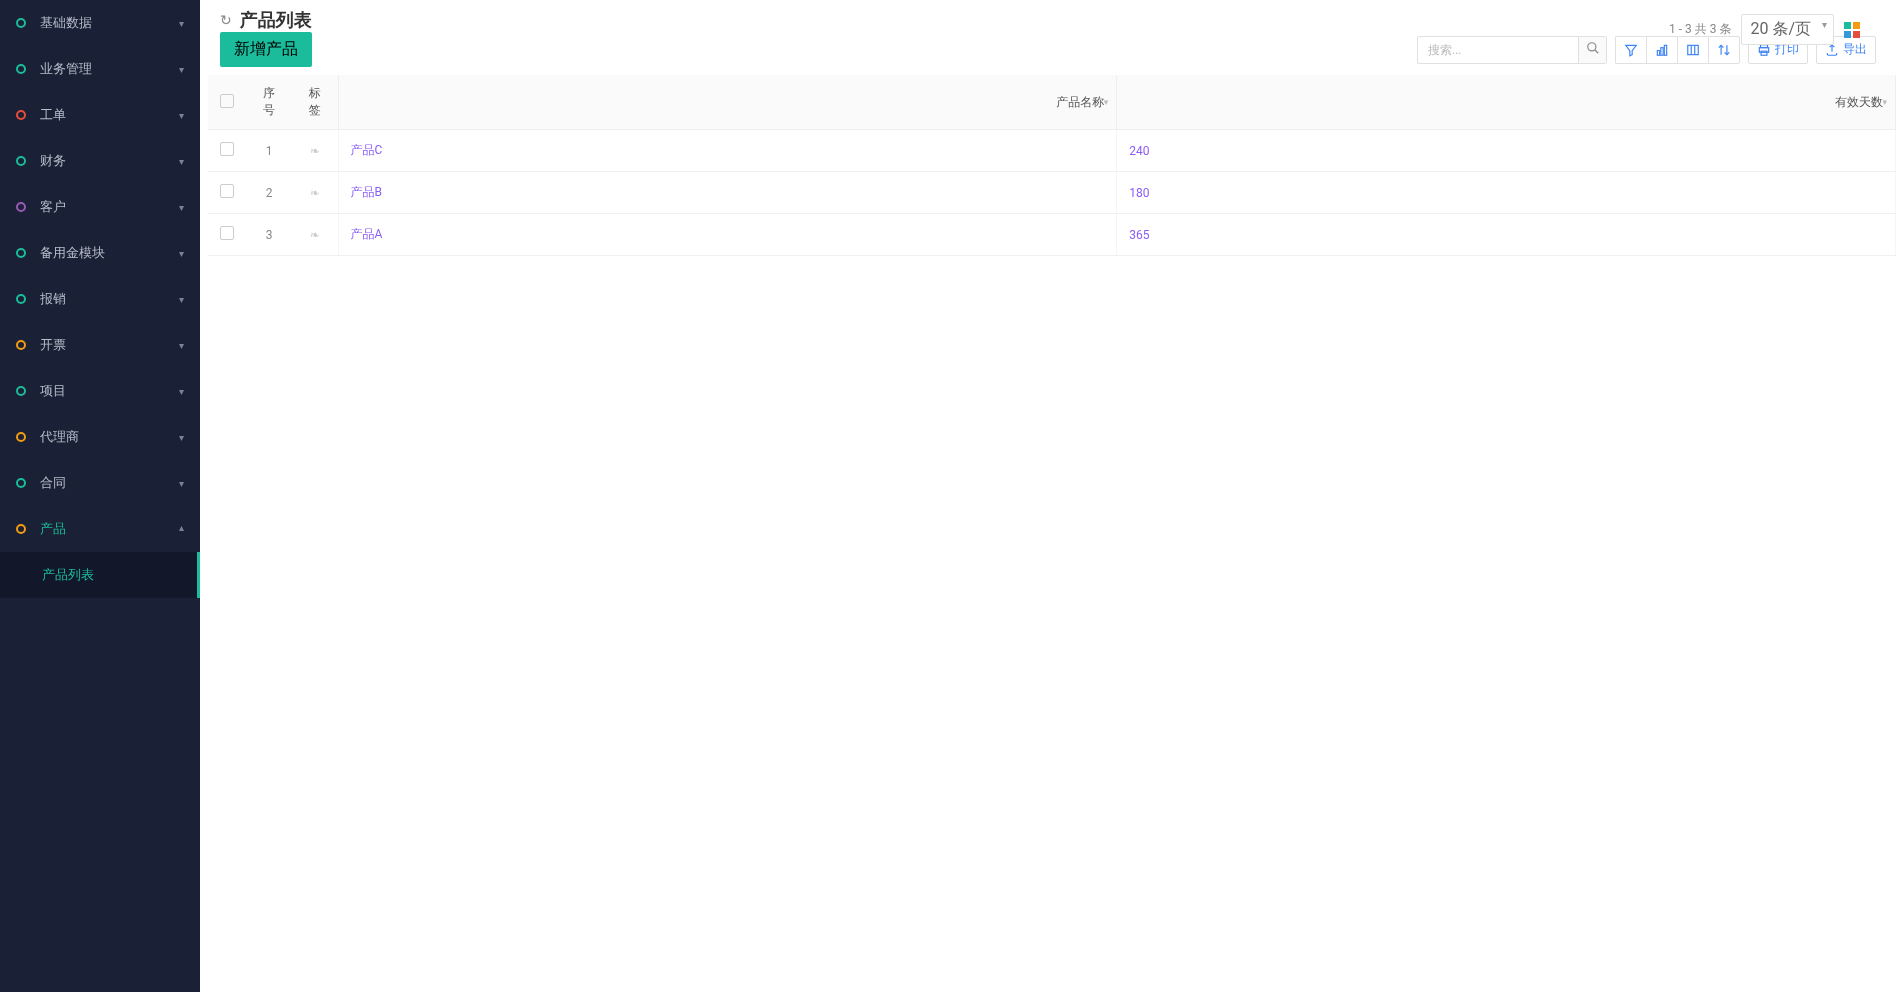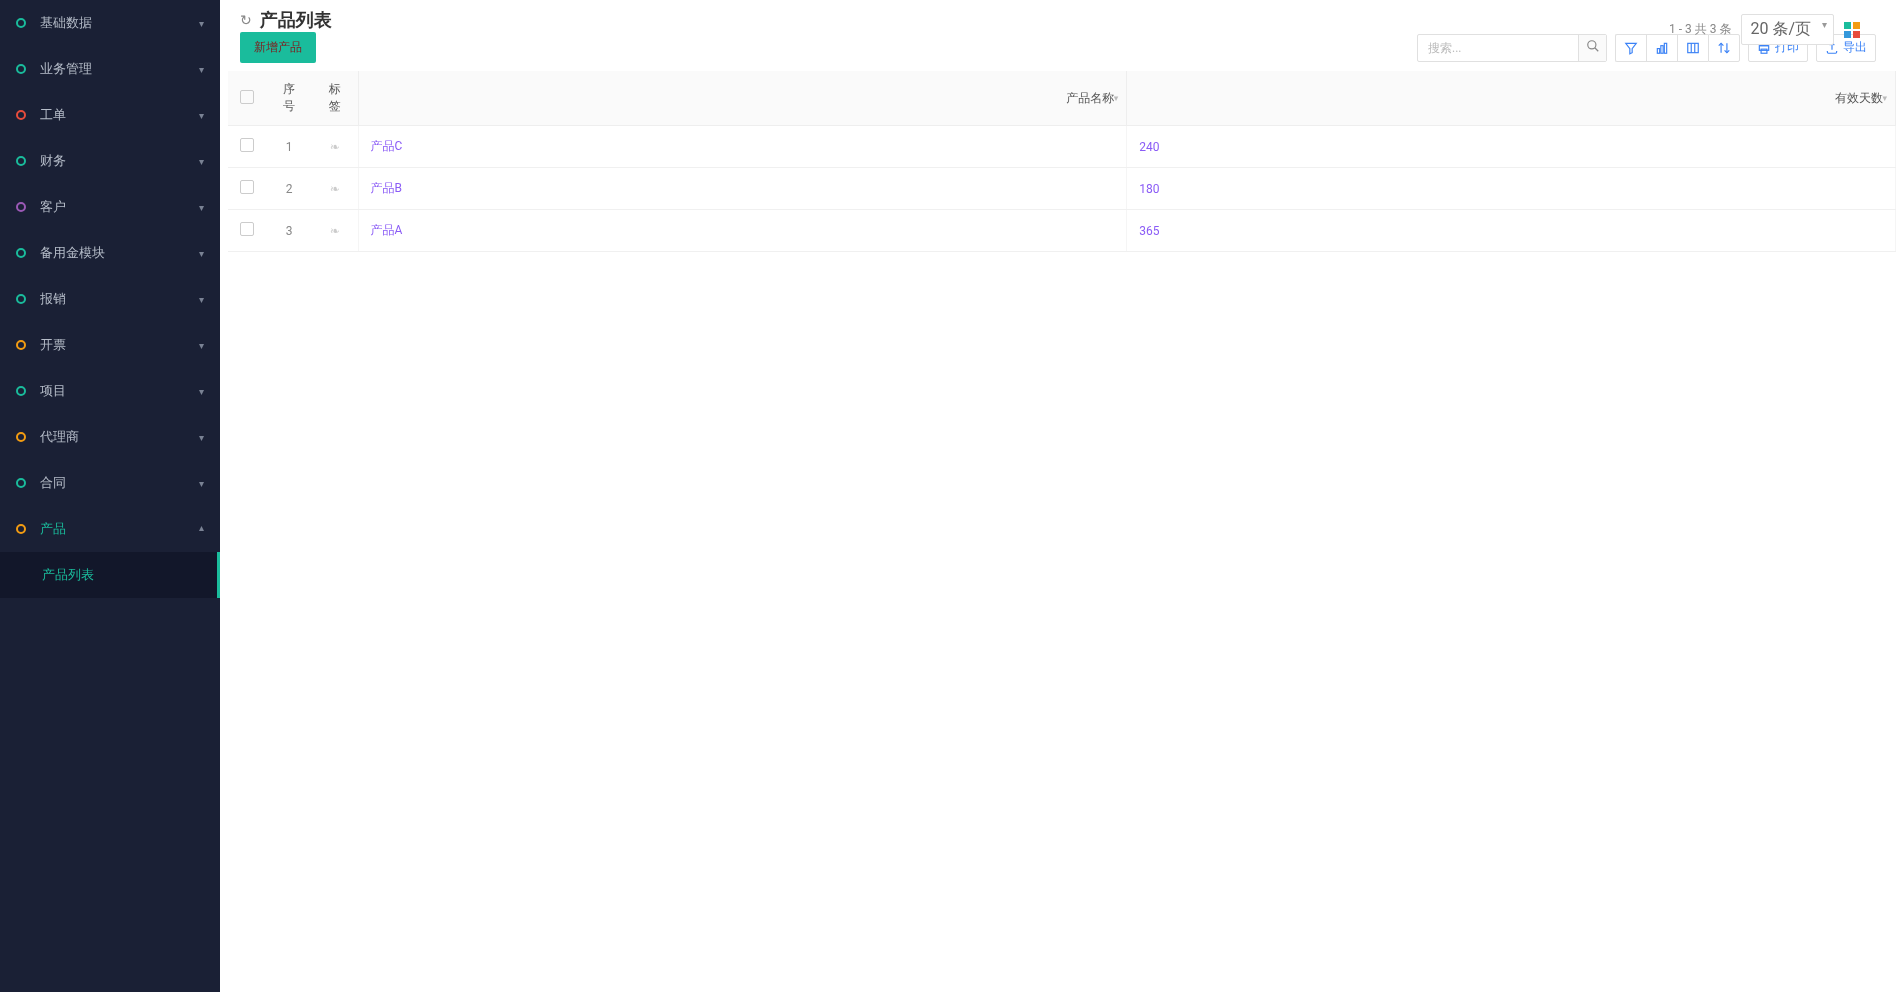--- a/index.html
+++ b/index.html
@@ -9,21 +9,21 @@
       font-family: -apple-system, BlinkMacSystemFont, "Segoe UI", Roboto, "Helvetica Neue", Arial, sans-serif;
     }
     body {
       display: flex;
       width: 1896px;
       height: 992px;
       background: #fff;
       overflow: hidden;
     }
     .sidebar {
-      width: 220px;
+      width: 200px;
       background: #1a2035;
       color: #b6bdc9;
       flex-shrink: 0;
       height: 100%;
       overflow-y: auto;
     }
     .sidebar-item {
       display: flex;
       align-items: center;
       padding: 14px 16px;
@@ -83,24 +83,24 @@
       margin-right: 8px;
       cursor: pointer;
     }
     .page-title {
       font-size: 18px;
       font-weight: 600;
       color: #333;
     }
     .btn-primary {
       background: #1abc9c;
-      color: #7f1d1d;
+      color: #000000;
       border: none;
       padding: 7px 14px;
-      font-size: 12px;
+      font-size: 16px;
       cursor: pointer;
       border-radius: 2px;
     }
     .toolbar-spacer {
       flex: 1;
     }
     .pagination-info {
       color: #888;
     }
     .page-select {

